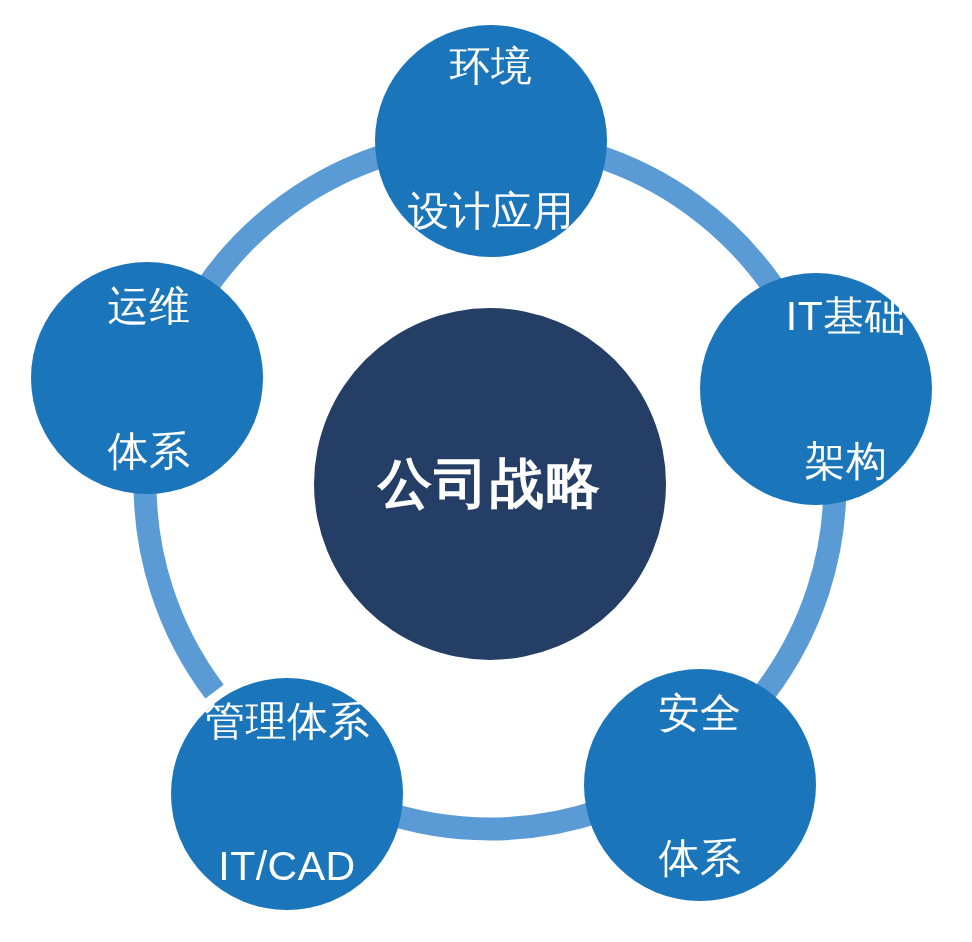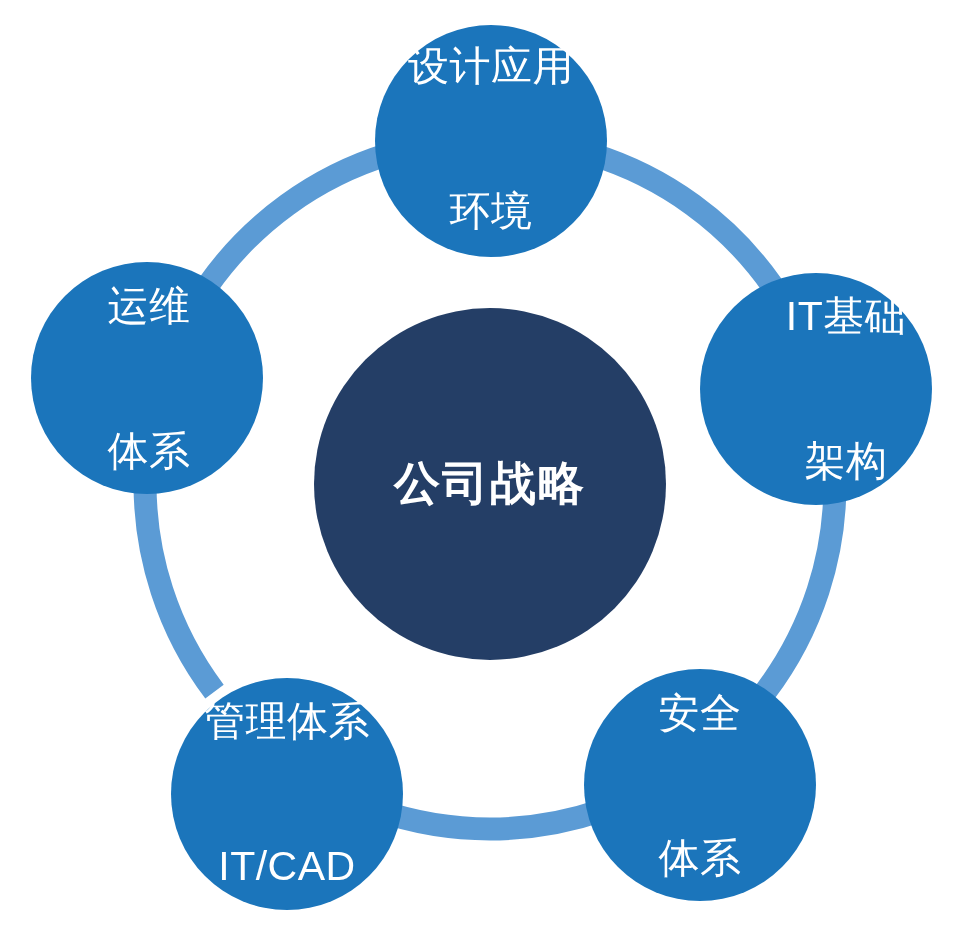--- a/index.html
+++ b/index.html
@@ -34,21 +34,21 @@
     line-height: 1.18;
     white-space: pre;
     pointer-events: none;
     letter-spacing: 0.5px;
   }
   .satellite-label {
     font-size: 41px;
     font-weight: 400;
   }
   .center-label {
-    font-size: 46px;
+    font-size: 54px;
     font-weight: 700;
     letter-spacing: 2px;
     line-height: 1.25;
   }
 </style>
 </head>
 <body>
 
 <div id="diagram-root" style="background: rgb(255, 255, 255);">
 
@@ -71,22 +71,22 @@
       <circle cx="287" cy="794" r="116" fill="#1B75BB"></circle>
       <circle cx="147" cy="378" r="116" fill="#1B75BB"></circle>
     </g>
   </svg>
 
   <div class="node-label center-label" style="left:490px; top:484px;">
     <div>公司战略</div>
   </div>
 
   <div class="node-label satellite-label" style="left:491px; top:138px;">
+    <div>环境</div>
     <div>设计应用</div>
-    <div>环境</div>
   </div>
 
   <div class="node-label satellite-label" style="left:846px; top:388px;">
     <div>IT基础</div>
     <div>架构</div>
   </div>
 
   <div class="node-label satellite-label" style="left:700px; top:785px;">
     <div>安全</div>
     <div>体系</div>

